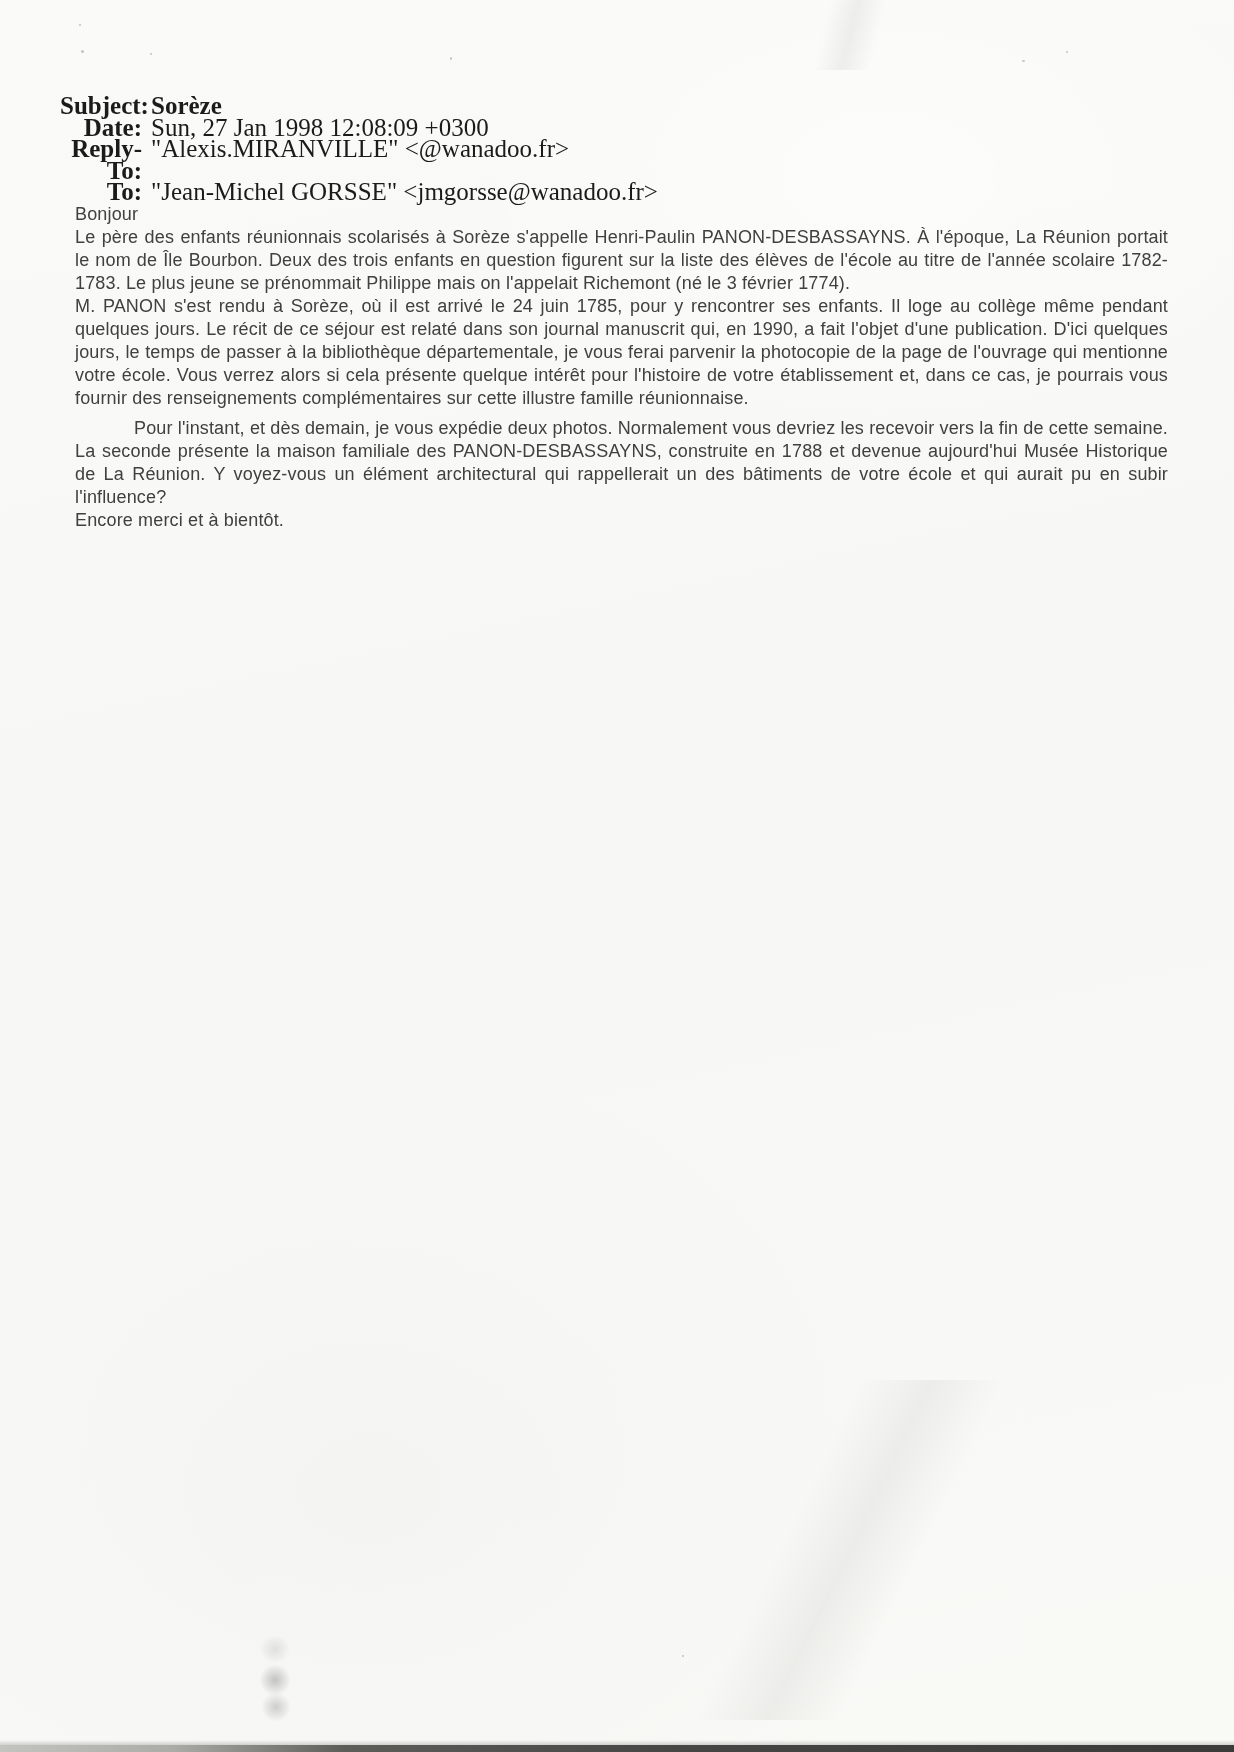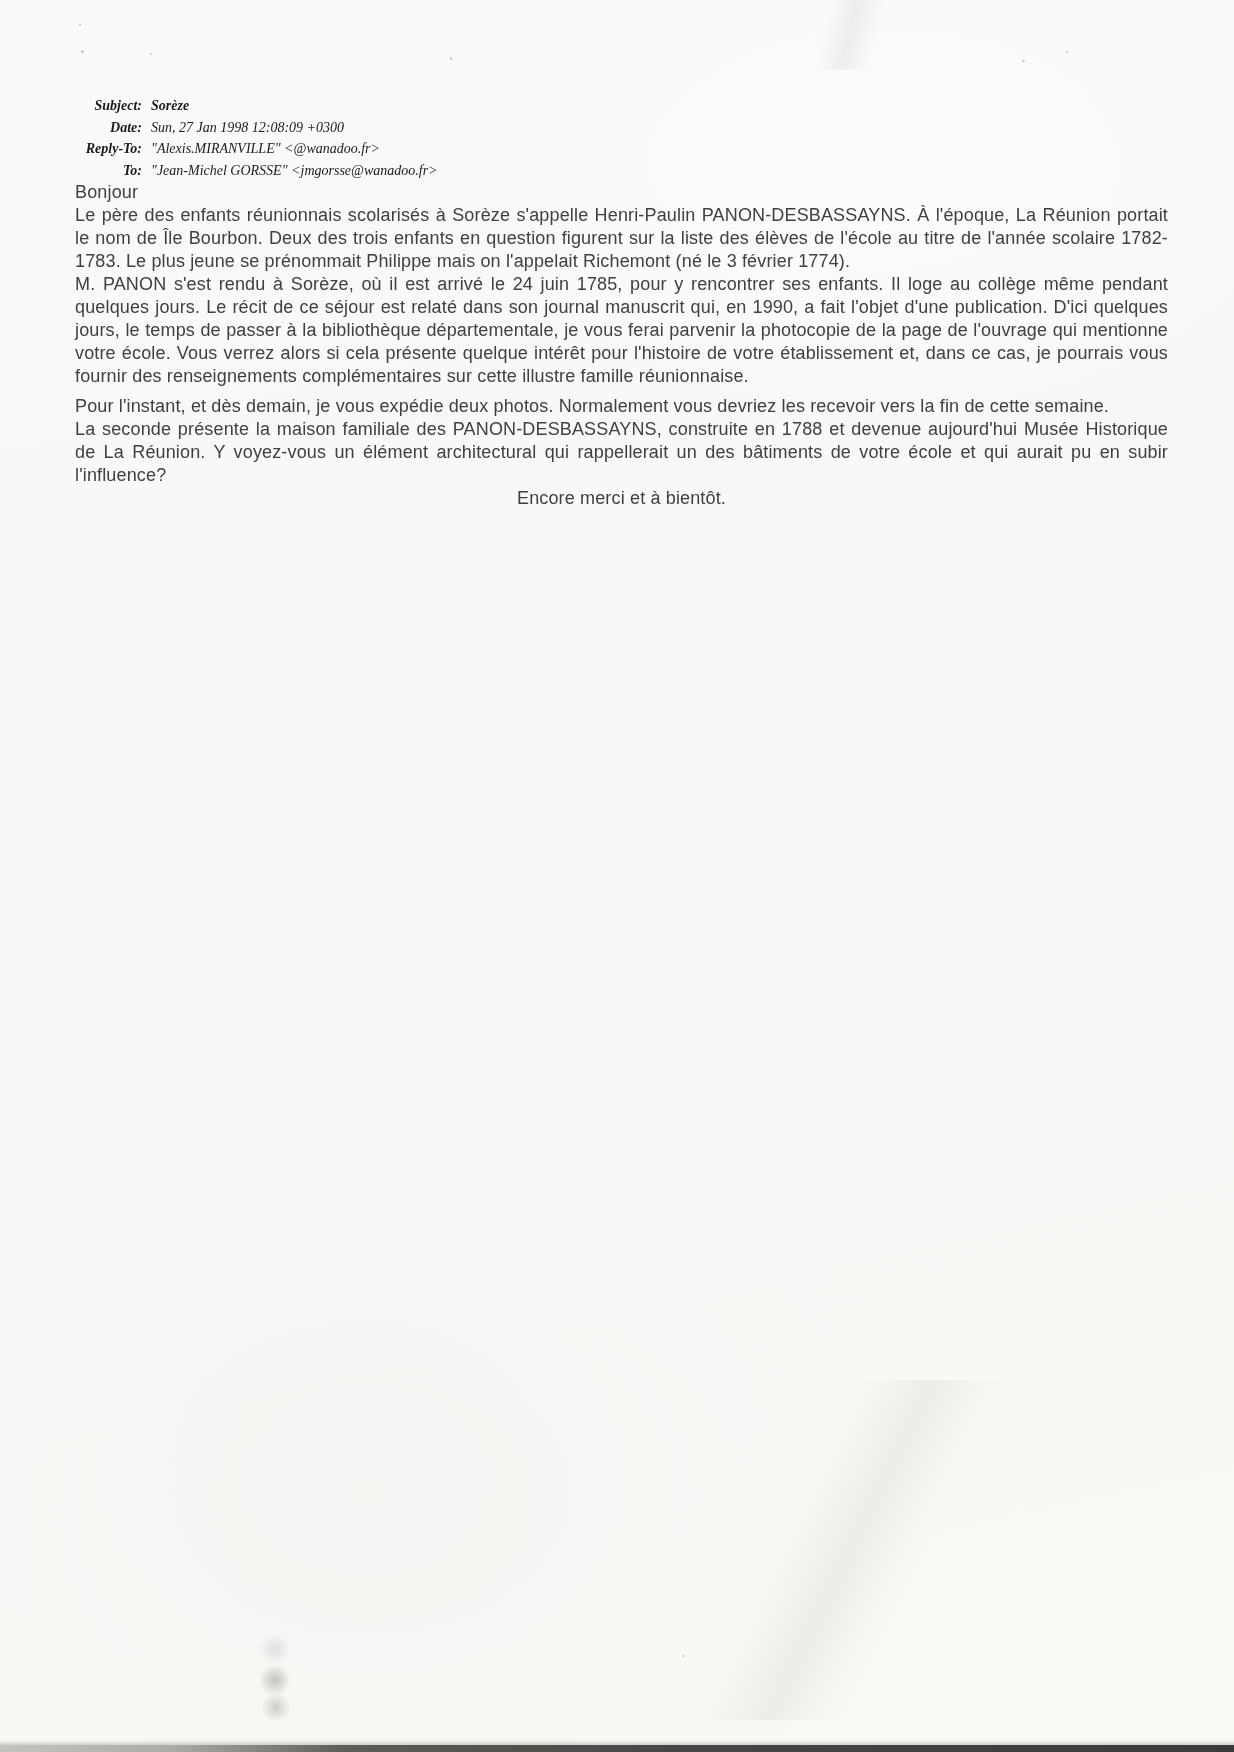--- a/index.html
+++ b/index.html
@@ -15,24 +15,23 @@
       radial-gradient(ellipse 800px 600px at 30% 85%, rgba(240,240,238,0.5), rgba(240,240,238,0) 70%),
       linear-gradient(168deg, #fafaf8 0%, #f7f7f5 45%, #f9f9f6 100%);
     overflow: hidden;
     color: #3f3f3f;
   }
 
   
   .email-header {
     margin: 95px 0 0 60px;
     font-family: "Liberation Serif", serif;
-    font-size: 14px;
+    font-size: 25px;
     line-height: 21.5px;
     color: #1b1b1b;
-    font-style: italic;
   }
   .hrow { display: flex; }
   .hlabel {
     flex: none;
     width: 82px;
     text-align: right;
     font-weight: 700;
   }
   .hvalue { margin-left: 9px; white-space: nowrap; }
   .hvalue.bold { font-weight: 700; }
@@ -45,23 +44,23 @@
     font-size: 18px;
     line-height: 23px;
     letter-spacing: 0.15px;
     color: #404040;
   }
   .email-body p { margin: 0; }
   .greeting { margin-top: 40px; }
   .para-1 { margin-top: 22px; text-align: justify; }
   .para-2 { margin-top: 9px;  text-align: justify; }
   .para-3 { margin-top: 7px; }
-  .para-3 .hardline { text-align: left; }
+  .para-3 .hardline { text-align: right; }
   .para-3 .wrapline { text-align: justify; }
-  .closing { margin-top: 8px; text-align: center; }
+  .closing { margin-top: 8px; }
 
   .u {
     text-underline-offset: 3px;
     text-decoration-thickness: 1.4px;
   }
 
   
   .artifact { position: absolute; pointer-events: none; }
 
   .crease-top {

